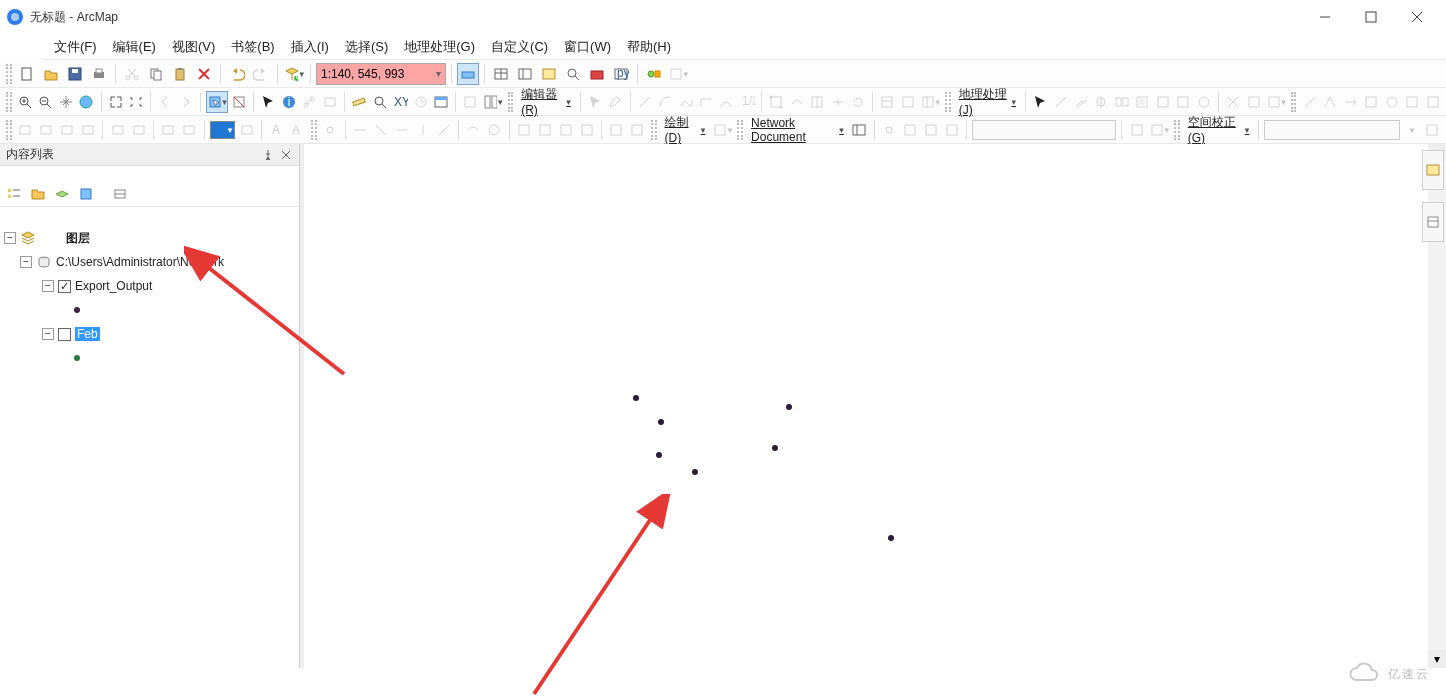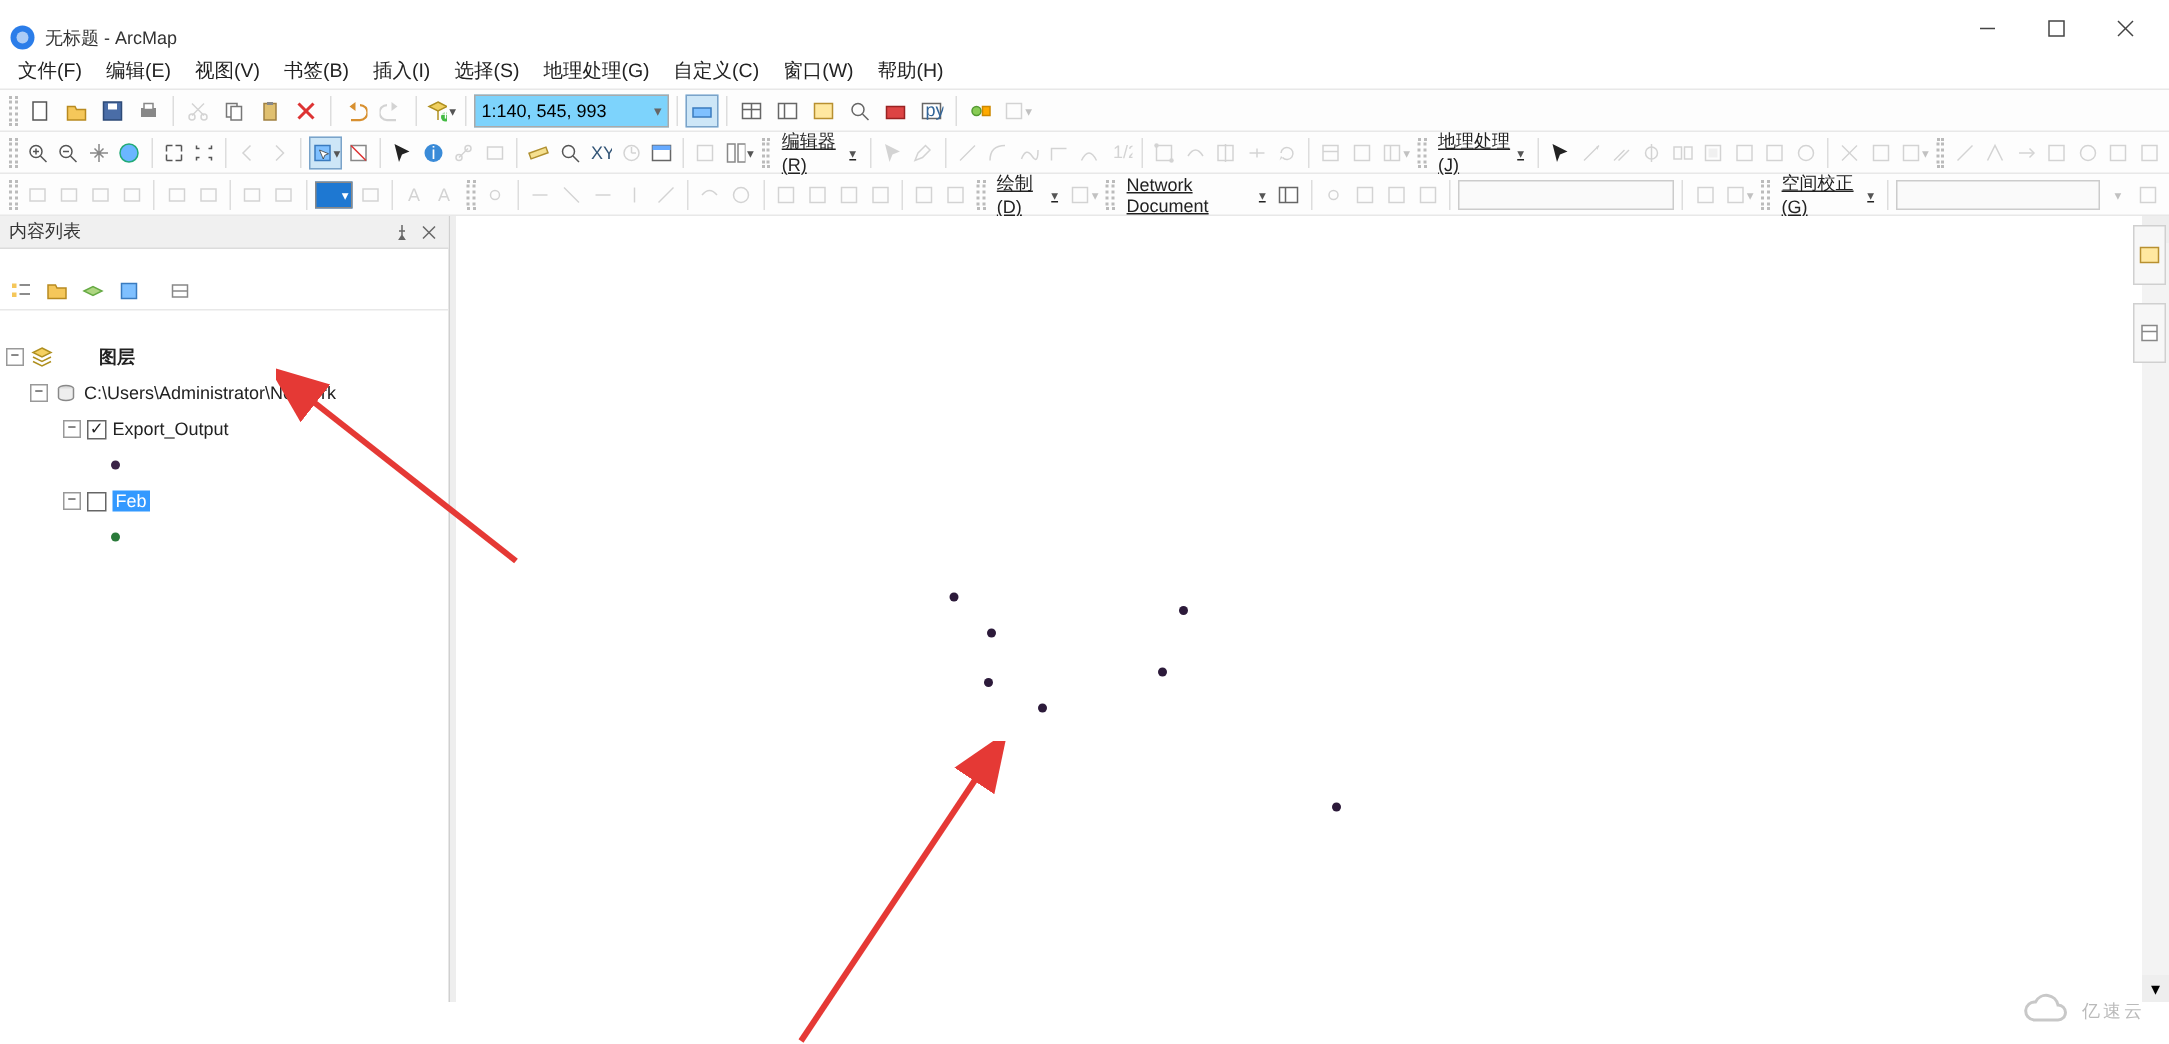--- a/index.html
+++ b/index.html
@@ -1,34 +1,34 @@
 <!DOCTYPE html>
 <html><head>
 <meta charset="utf-8">
 <style>
 * { margin: 0; padding: 0; box-sizing: border-box; font-family: "Microsoft YaHei", "Segoe UI", Tahoma, sans-serif; font-size: 12px; }
 body { background: #fff; overflow: hidden; width: 1446px; height: 696px; position: relative; }
 
-.titlebar { height: 34px; display: flex; align-items: flex-end; padding: 0 6px; color: #333; font-size: 13px; }
+.titlebar { height: 34px; display: flex; align-items: center; padding: 0 6px; color: #333; font-size: 13px; }
 .titlebar .logo { width: 18px; height: 18px; margin-right: 6px; display:inline-flex; align-items:center; justify-content:center; }
 .titlebar .spacer { flex: 1; }
 .winbtn { width: 46px; height: 30px; display: inline-flex; align-items: center; justify-content: center; cursor: pointer; }
 .winbtn svg { stroke: #444; stroke-width: 1; fill: none; }
 
-.menubar { height: 26px; display: flex; align-items: center; padding: 0 4px; background: #fff; border-bottom: 1px solid #e8e8e8; }
+.menubar { height: 26px; display: flex; align-items: center; padding: 0 4px; background: #fff; border-bottom: 1px solid #e8e8e8; margin-left: 42px; }
 .menuitem { padding: 4px 8px; cursor: pointer; color: #222; font-size: 13px; }
 
 .toolbar-row { height: 28px; display: flex; align-items: center; padding: 0 4px; gap: 2px; border-bottom: 1px solid #e8e8e8; background: #fdfdfd; }
 .tbtn { width: 22px; height: 22px; display: inline-flex; align-items: center; justify-content: center; border: 1px solid transparent; cursor: pointer; position: relative; }
 .tbtn.disabled { opacity: .35; cursor: default; }
 .tbtn.active { border: 1px solid #7aa3c9; background: #cde6f7; }
 .tbtn svg { width: 16px; height: 16px; }
 .sep { width: 1px; height: 20px; background: #ddd; margin: 0 3px; }
 .handle { width: 6px; height: 20px; border-left: 2px dotted #bbb; border-right: 2px dotted #bbb; margin: 0 2px; cursor: move; }
-.scale-combo { height: 22px; width: 130px; border: 1px solid #aaa; display: flex; align-items: center; padding: 0 4px; background: #7dd3fc; font-size: 12px; }
+.scale-combo { height: 22px; width: 130px; border: 1px solid #aaa; display: flex; align-items: center; padding: 0 4px; background: #fca5a5; font-size: 12px; }
 .scale-combo .dd { margin-left: auto; font-size: 10px; color: #666; }
 .ddarrow { font-size: 9px; color: #555; padding-left: 1px; }
 .textlabel { padding: 0 4px; color: #222; font-size: 12px; display: inline-flex; align-items: center; gap: 2px; text-decoration: underline; }
 .color-swatch { width: 30px; height: 18px; background: #1e78d2; border: 1px solid #888; display:inline-flex; align-items:center; justify-content:flex-end; }
 .na-input { width: 170px; height: 20px; border: 1px solid #ccc; background: #fafafa; }
 .geo-input { width: 160px; height: 20px; border: 1px solid #ccc; background: #fafafa; }
 
 .main { display: flex; height: calc(100% - 172px); position: relative; }
 .toc-panel { width: 300px; border-right: 1px solid #d0d0d0; display: flex; flex-direction: column; gap: 15px; }
 .toc-header { height: 22px; background: #f0f0f0; border-bottom: 1px solid #dcdcdc; display: flex; align-items: center; padding: 0 6px; font-size: 12px; color: #333; }

